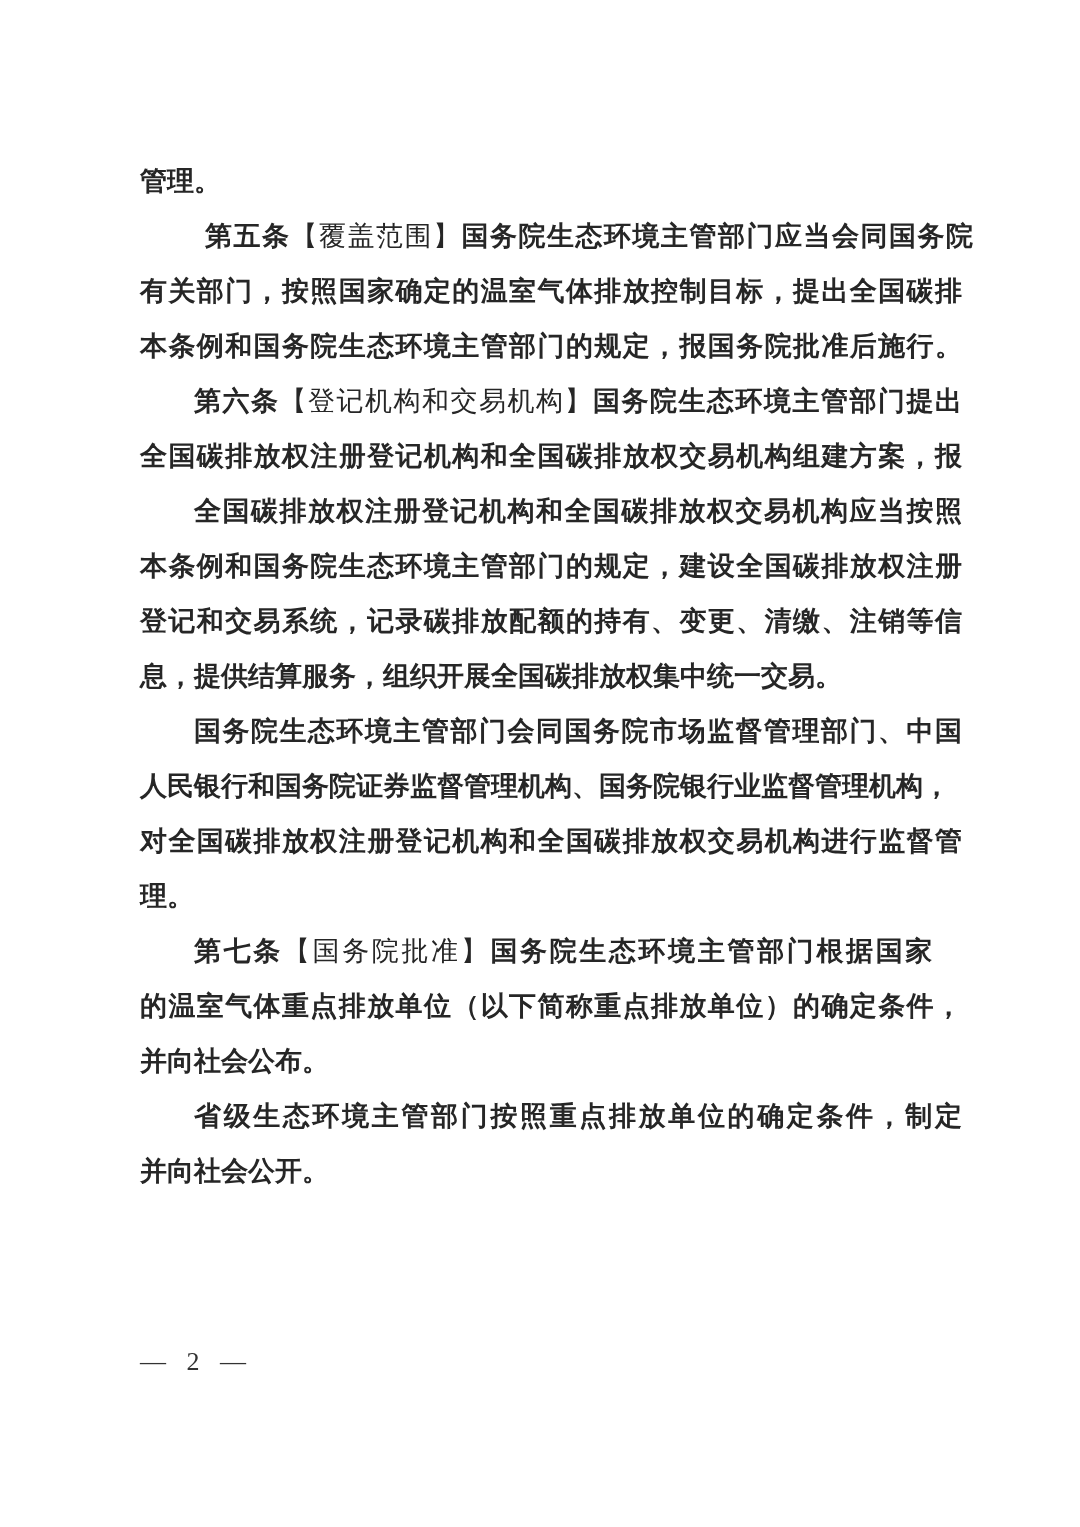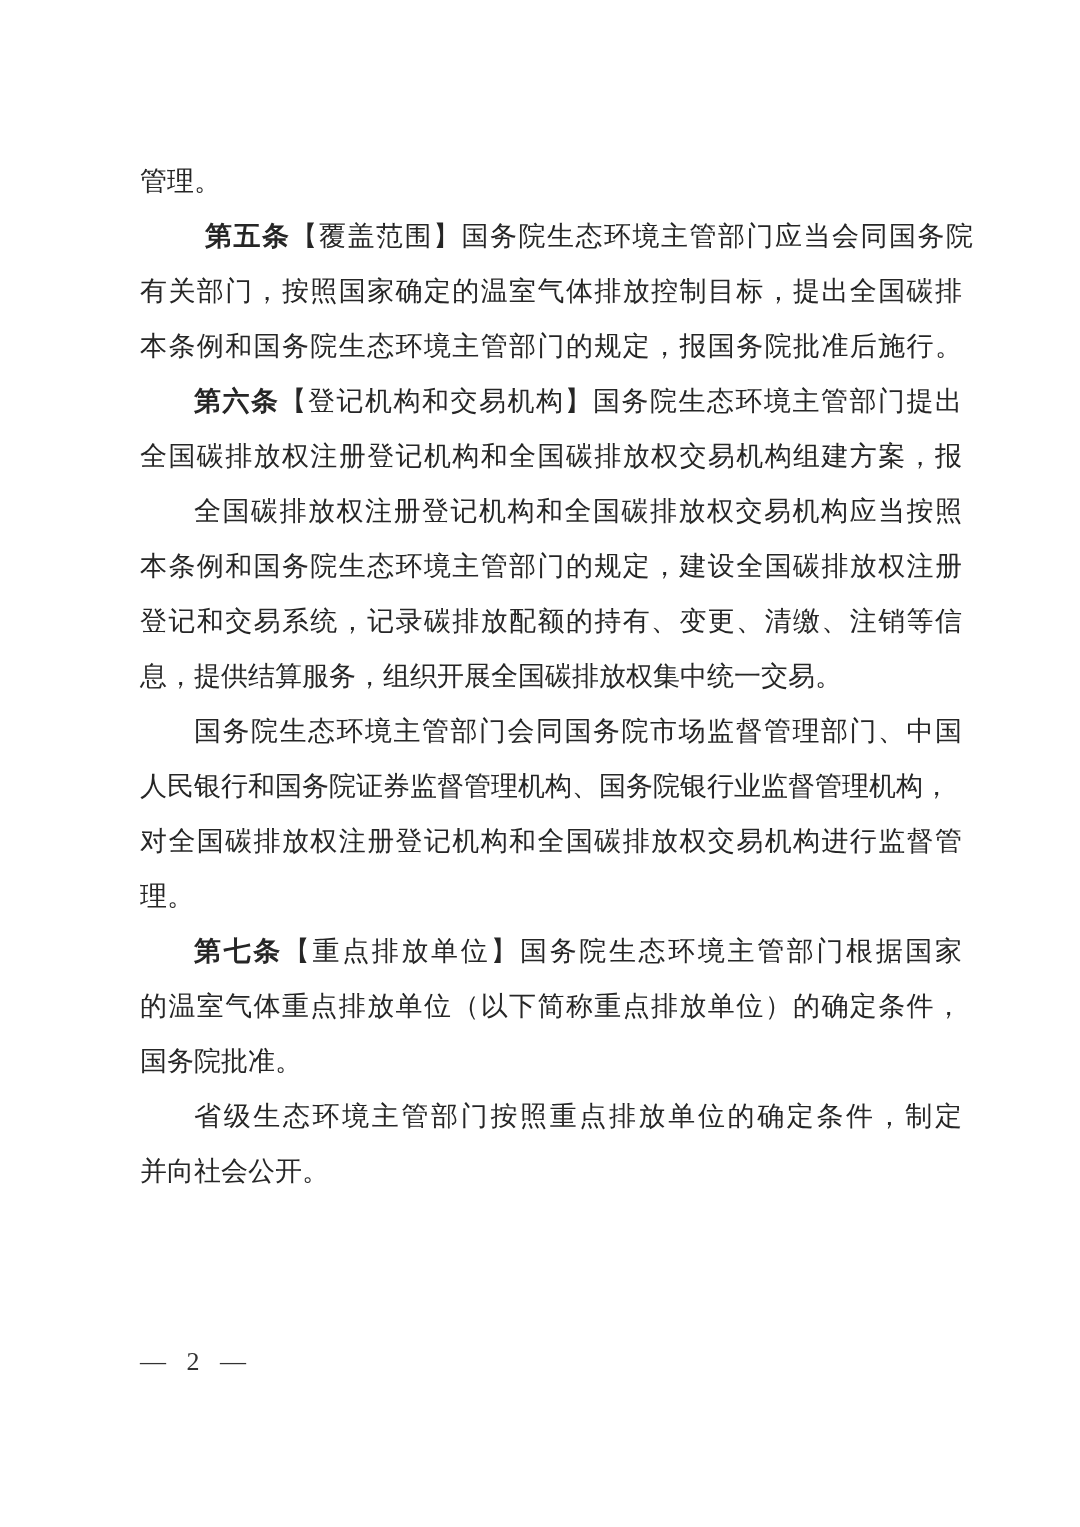--- a/index.html
+++ b/index.html
@@ -37,21 +37,21 @@
   .line.indent {
     padding-left: 54px;
   }
   .seg-bold {
     font-weight: 700;
   }
   .seg-title {
     font-weight: 400;
   }
   .seg-normal {
-    font-weight: 400;
+    font-weight: 700;
   }
   .footer {
     position: absolute;
     left: 140px;
     top: 1344px;
     height: 36px;
     line-height: 36px;
     font-size: 26px;
     color: #333333;
     letter-spacing: 7px;
@@ -70,22 +70,22 @@
       <div class="line indent"><span class="ln" style="letter-spacing: 1.5px; text-align: right;"><span class="seg-bold">第六条</span><span class="seg-title">【登记机构和交易机构】</span><span class="seg-normal">国务院生态环境主管部门提出</span></span></div>
       <div class="line"><span class="ln" style="letter-spacing: 1.39286px;"><span class="seg-normal">全国碳排放权注册登记机构和全国碳排放权交易机构组建方案，报</span></span></div>
       <div class="line indent"><span class="ln" style="letter-spacing: 1.5px;"><span class="seg-normal">全国碳排放权注册登记机构和全国碳排放权交易机构应当按照</span></span></div>
       <div class="line"><span class="ln" style="letter-spacing: 1.39286px;"><span class="seg-normal">本条例和国务院生态环境主管部门的规定，建设全国碳排放权注册</span></span></div>
       <div class="line"><span class="ln" style="letter-spacing: 1.39286px;"><span class="seg-normal">登记和交易系统，记录碳排放配额的持有、变更、清缴、注销等信</span></span></div>
       <div class="line"><span class="ln"><span class="seg-normal">息，提供结算服务，组织开展全国碳排放权集中统一交易。</span></span></div>
       <div class="line indent"><span class="ln" style="letter-spacing: 1.5px;"><span class="seg-normal">国务院生态环境主管部门会同国务院市场监督管理部门、中国</span></span></div>
       <div class="line"><span class="ln"><span class="seg-normal">人民银行和国务院证券监督管理机构、国务院银行业监督管理机构，</span></span></div>
       <div class="line"><span class="ln" style="letter-spacing: 1.39286px;"><span class="seg-normal">对全国碳排放权注册登记机构和全国碳排放权交易机构进行监督管</span></span></div>
       <div class="line"><span class="ln"><span class="seg-normal">理。</span></span></div>
-      <div class="line indent"><span class="ln" style="letter-spacing: 2.64px;"><span class="seg-bold">第七条</span><span class="seg-title">【重点排放单位】</span><span class="seg-normal">国务院生态环境主管部门根据国家</span></span></div>
+      <div class="line indent"><span class="ln" style="letter-spacing: 2.64px;"><span class="seg-bold">第七条</span><span class="seg-title">【国务院批准】</span><span class="seg-normal">国务院生态环境主管部门根据国家</span></span></div>
       <div class="line"><span class="ln" style="letter-spacing: 1.39286px;"><span class="seg-normal">的温室气体重点排放单位（以下简称重点排放单位）的确定条件，</span></span></div>
-      <div class="line"><span class="ln"><span class="seg-normal">国务院批准。</span></span></div>
+      <div class="line"><span class="ln"><span class="seg-normal">并向社会公布。</span></span></div>
       <div class="line indent"><span class="ln" style="letter-spacing: 2.64px;"><span class="seg-normal">省级生态环境主管部门按照重点排放单位的确定条件，制定</span></span></div>
       <div class="line"><span class="ln"><span class="seg-normal">并向社会公开。</span></span></div>
     </div>
   <div class="footer">
     <span>— 2 —</span>
   </div>
 </div>
 
 </body></html>

